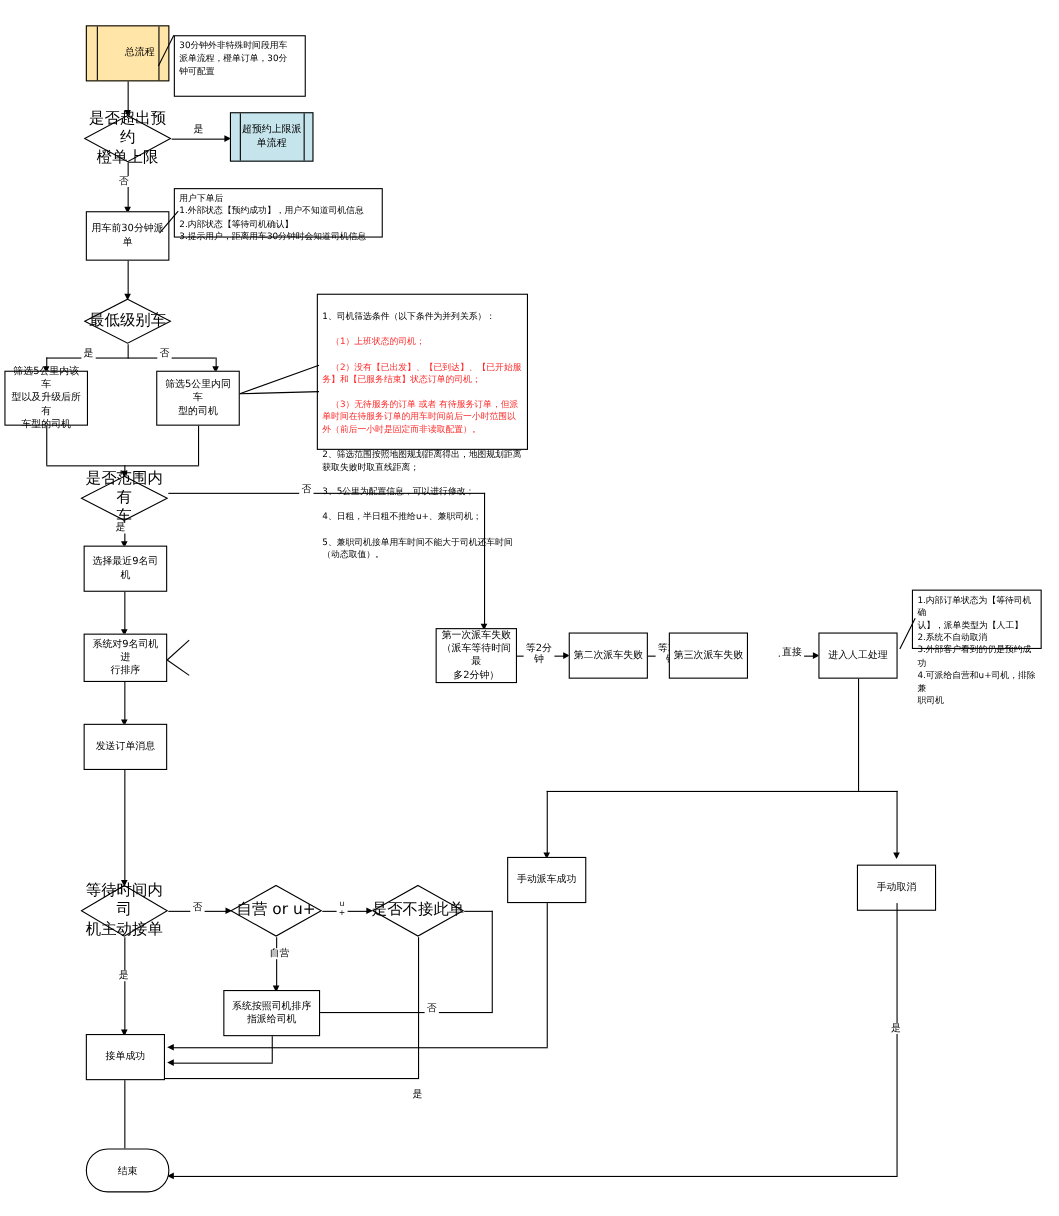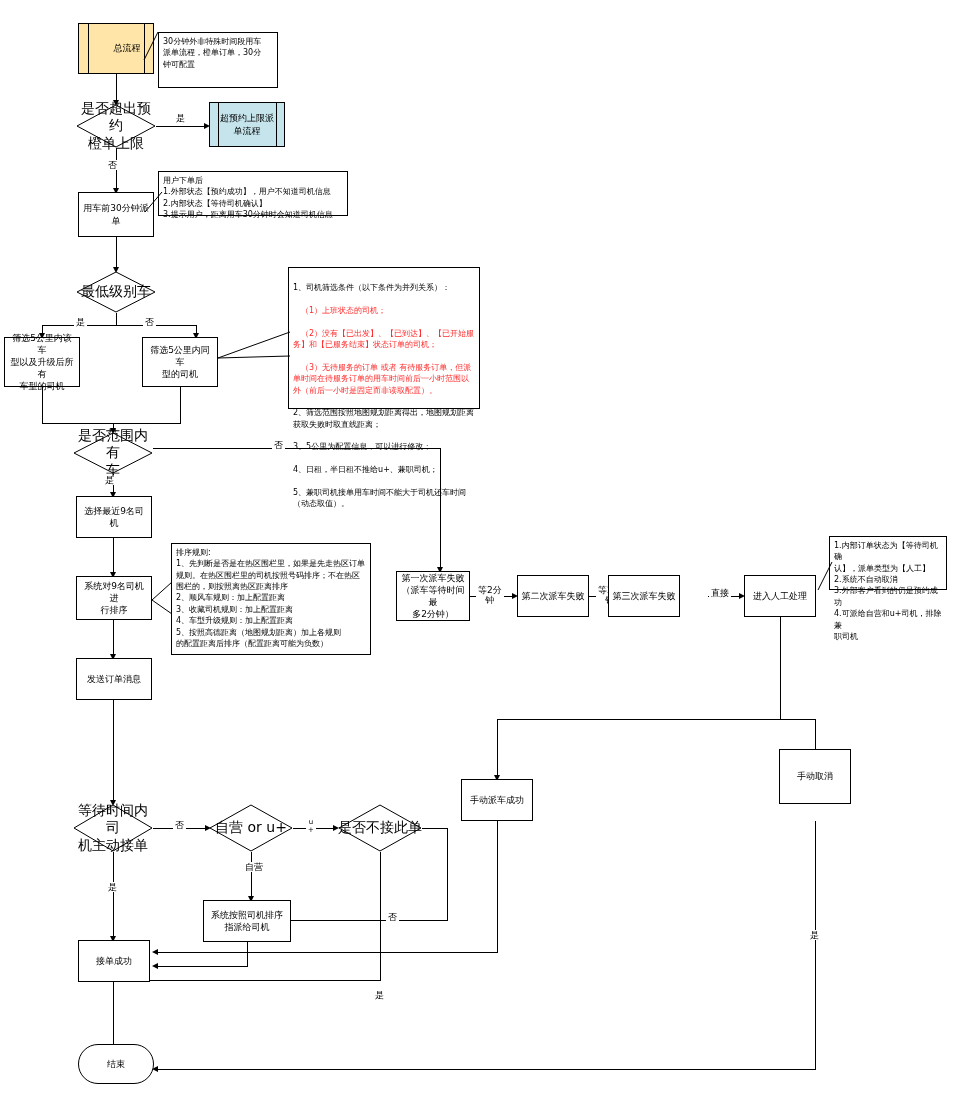--- a/index.html
+++ b/index.html
@@ -171,27 +171,20 @@
   </div>
 
   <div class="ln v" style="left:113px;top:538px;height:38px;"></div>
   <div class="arw down" style="left:109.5px;top:572px;"></div>
 
   <div class="node" style="left:76px;top:576px;width:76px;height:44px;">
     <span class="txt">系统对9名司机进
 行排序</span>
   </div>
 
-  <div class="note" style="left:171px;top:543px;width:200px;height:112px;">排序规则:
-1、先判断是否是在热区围栏里，如果是先走热区订单规则。在热区围栏里的司机按照号码排序；不在热区围栏的，则按照离热区距离排序
-2、顺风车规则：加上配置距离
-3、收藏司机规则：加上配置距离
-4、车型升级规则：加上配置距离
-5、按照高德距离（地图规划距离）加上各规则
-的配置距离后排序（配置距离可能为负数）</div>
   <svg style="position:absolute;left:148px;top:580px;width:28px;height:40px;">
     <line x1="4" y1="20" x2="24" y2="2" stroke="#000" stroke-width="1"></line>
     <line x1="4" y1="20" x2="24" y2="34" stroke="#000" stroke-width="1"></line>
   </svg>
 
   <div class="ln v" style="left:113px;top:620px;height:38px;"></div>
   <div class="arw down" style="left:109.5px;top:654px;"></div>
 
   <div class="node" style="left:76px;top:658px;width:76px;height:42px;">
     <span class="txt">发送订单消息</span>
@@ -246,21 +239,21 @@
   <div class="ln h" style="left:497px;top:719px;width:284px;"></div>
   <div class="ln v" style="left:497px;top:719px;height:60px;"></div>
   <div class="arw down" style="left:493.5px;top:775px;"></div>
   <div class="ln v" style="left:815px;top:719px;height:60px;"></div>
   <div class="ln h" style="left:780px;top:719px;width:36px;"></div>
   <div class="arw down" style="left:811.5px;top:775px;"></div>
 
   <div class="node" style="left:461px;top:779px;width:72px;height:42px;">
     <span class="txt">手动派车成功</span>
   </div>
-  <div class="node" style="left:779px;top:749px;width:72px;height:55px;">
+  <div class="node" style="left:779px;top:786px;width:72px;height:42px;">
     <span class="txt">手动取消</span>
   </div>
 
   <div class="ln v" style="left:497px;top:821px;height:131px;"></div>
   <div class="ln h" style="left:156px;top:952px;width:342px;"></div>
   <div class="arw left" style="left:152px;top:948.5px;"></div>
 
   <div class="ln v" style="left:815px;top:821px;height:248px;"></div>
   <div class="ln h" style="left:156px;top:1069px;width:660px;"></div>
   <div class="arw left" style="left:152px;top:1065.5px;"></div>

